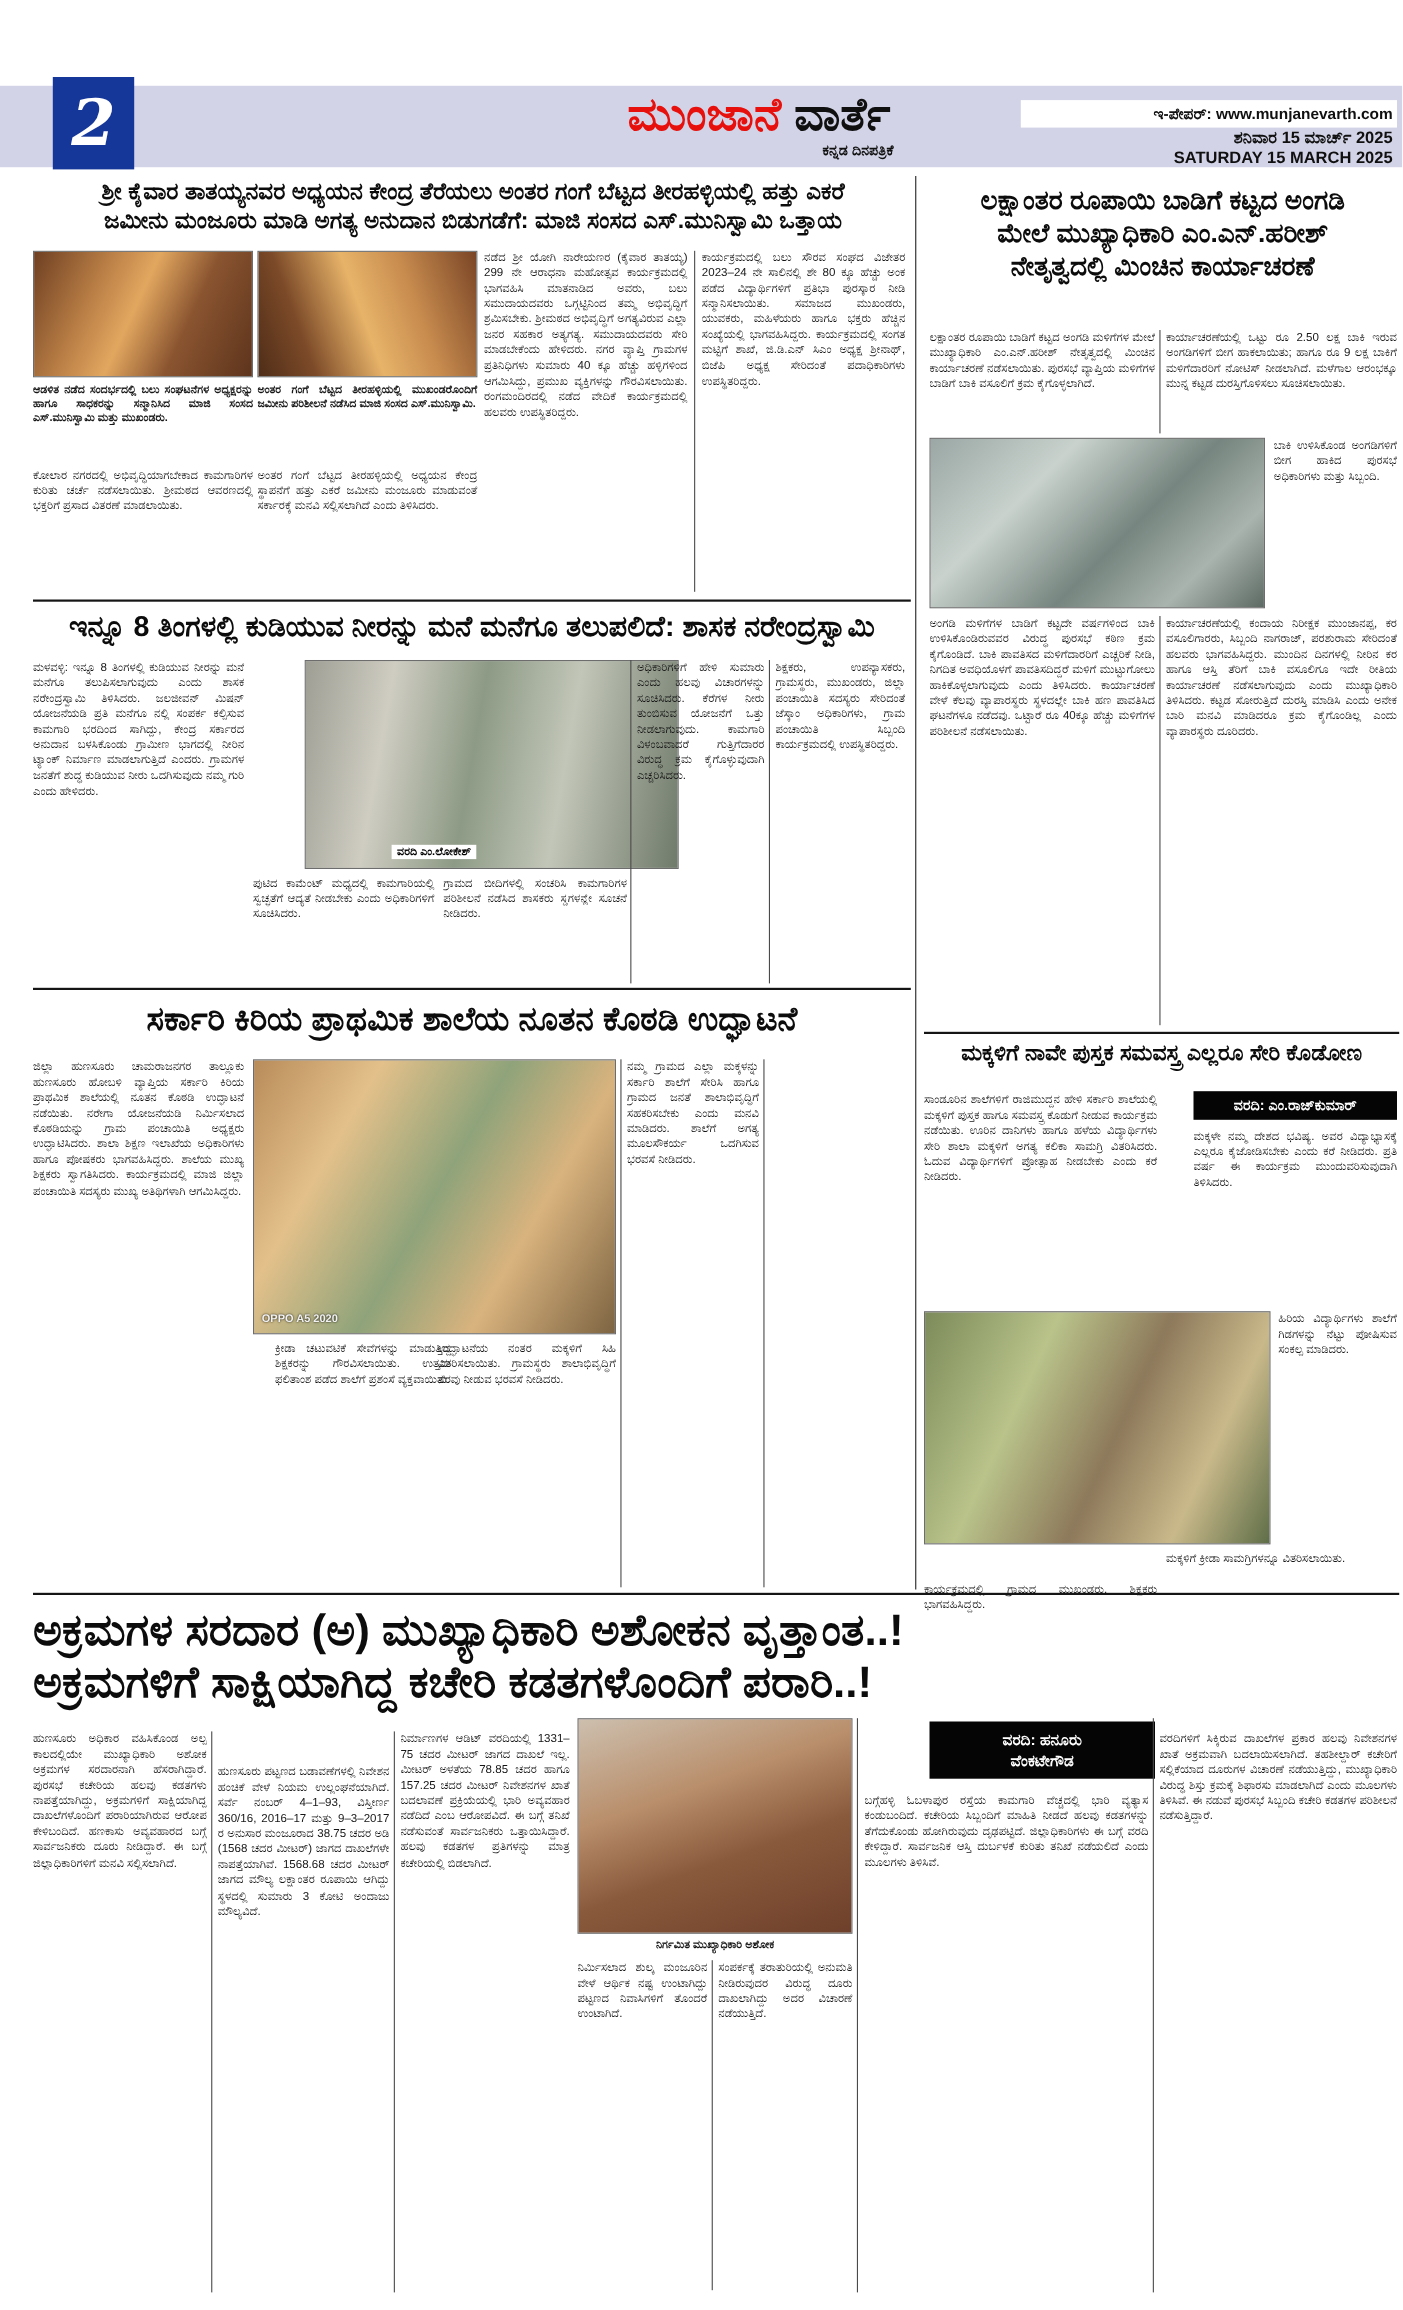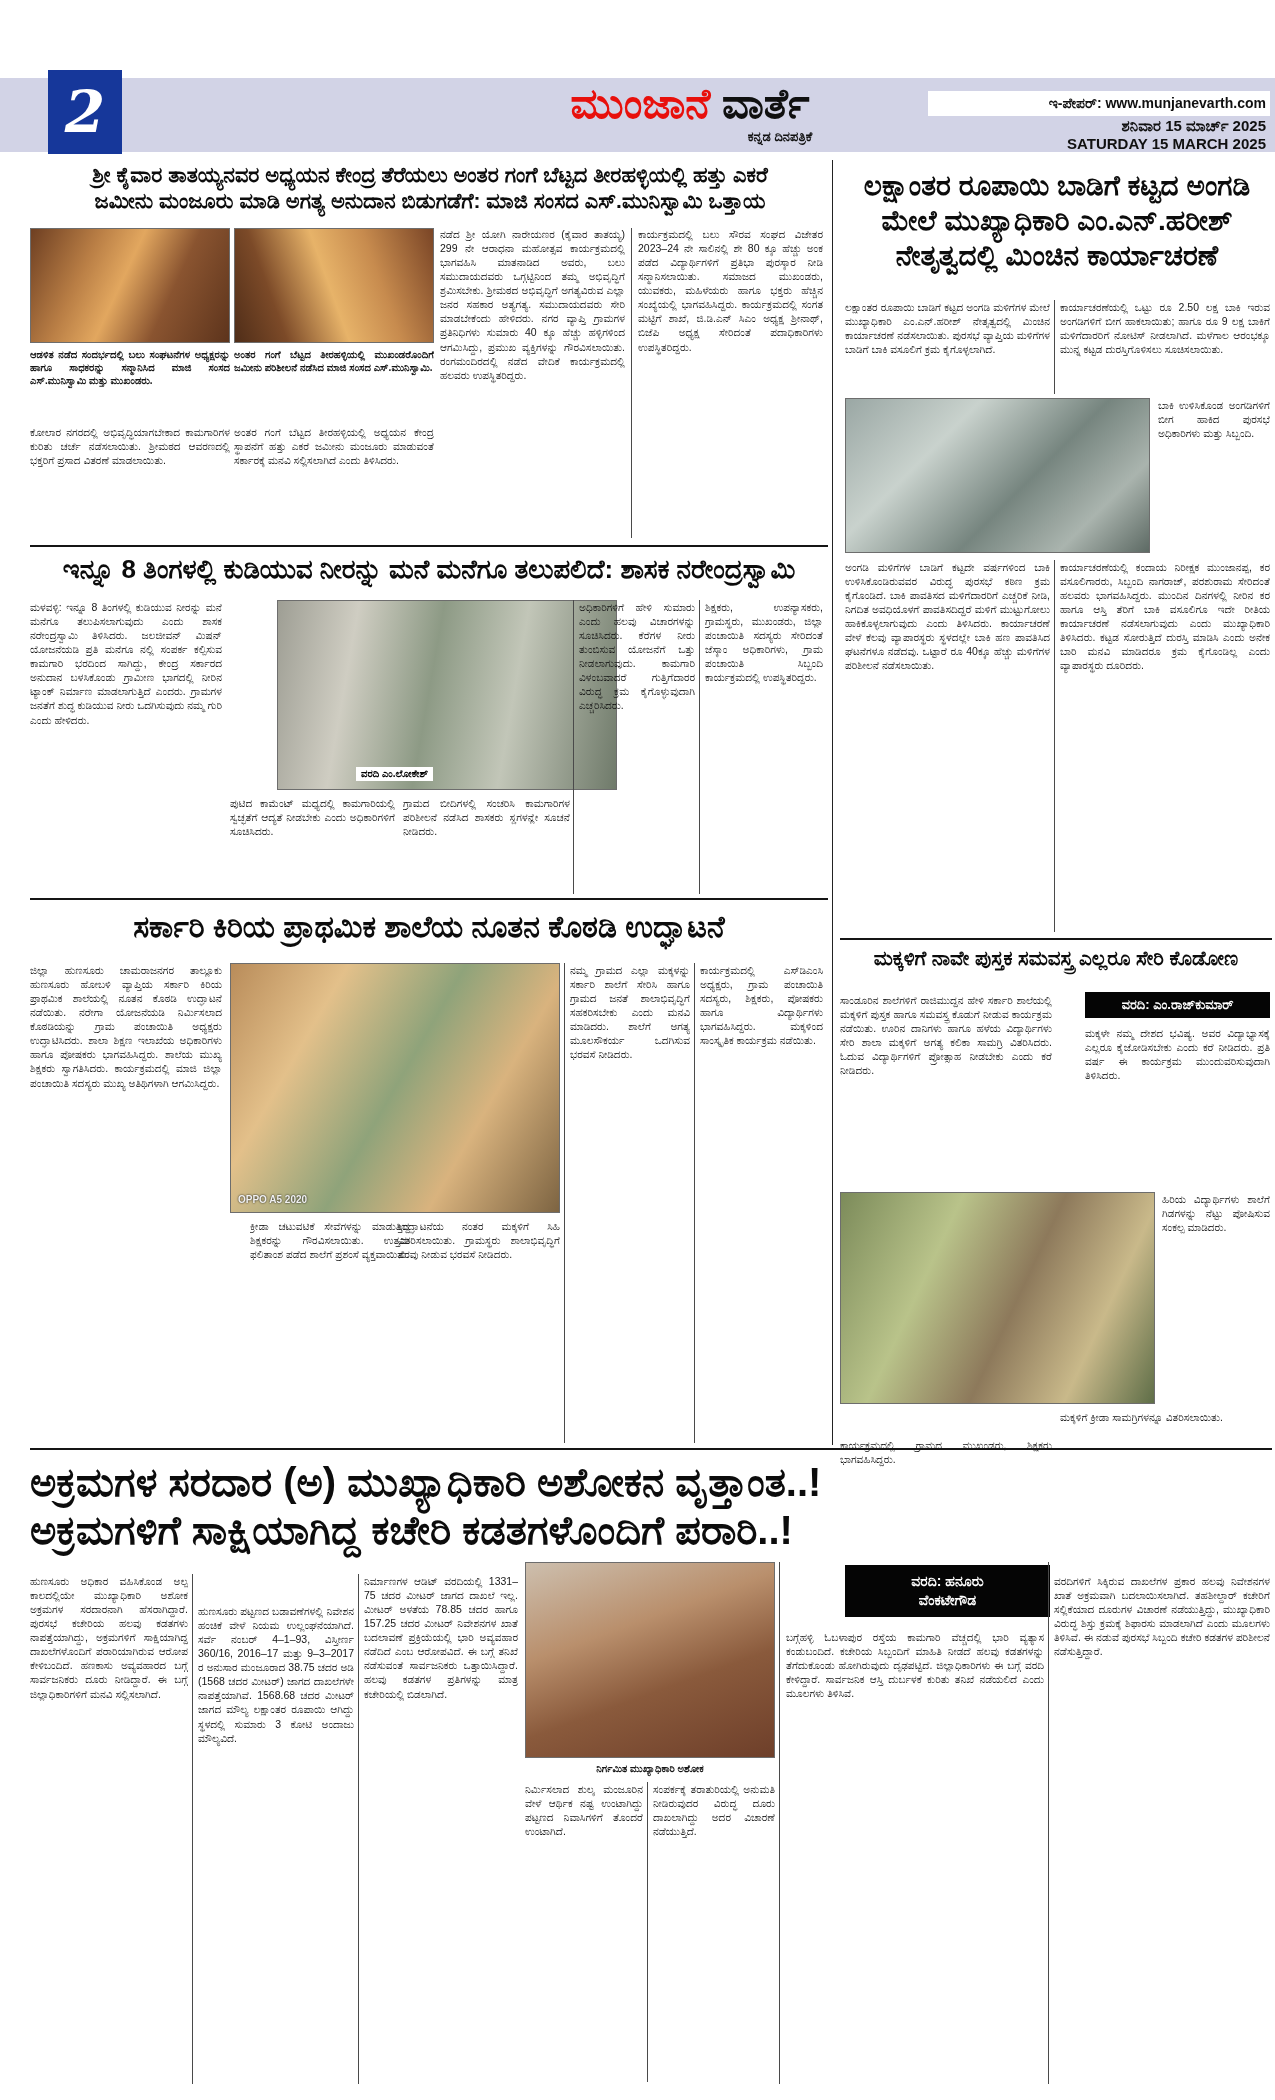--- a/index.html
+++ b/index.html
@@ -57,21 +57,21 @@
   <div class="body-text caption" style="left:30px;top:348px;width:200px;height:72px;">ಆಡಳಿತ ನಡೆದ ಸಂದರ್ಭದಲ್ಲಿ ಬಲು ಸಂಘಟನೆಗಳ ಅಧ್ಯಕ್ಷರನ್ನು ಹಾಗೂ ಸಾಧಕರನ್ನು ಸನ್ಮಾನಿಸಿದ ಮಾಜಿ ಸಂಸದ ಎಸ್.ಮುನಿಸ್ವಾಮಿ ಮತ್ತು ಮುಖಂಡರು.</div>
   <div class="body-text caption" style="left:234px;top:348px;width:200px;height:72px;">ಅಂತರ ಗಂಗೆ ಬೆಟ್ಟದ ತೀರಹಳ್ಳಿಯಲ್ಲಿ ಮುಖಂಡರೊಂದಿಗೆ ಜಮೀನು ಪರಿಶೀಲನೆ ನಡೆಸಿದ ಮಾಜಿ ಸಂಸದ ಎಸ್.ಮುನಿಸ್ವಾಮಿ.</div>
   <div class="body-text" style="left:30px;top:425px;width:200px;height:115px;">ಕೋಲಾರ ನಗರದಲ್ಲಿ ಅಭಿವೃದ್ಧಿಯಾಗಬೇಕಾದ ಕಾಮಗಾರಿಗಳ ಕುರಿತು ಚರ್ಚೆ ನಡೆಸಲಾಯಿತು. ಶ್ರೀಮಠದ ಆವರಣದಲ್ಲಿ ಭಕ್ತರಿಗೆ ಪ್ರಸಾದ ವಿತರಣೆ ಮಾಡಲಾಯಿತು.</div>
   <div class="body-text" style="left:234px;top:425px;width:200px;height:115px;">ಅಂತರ ಗಂಗೆ ಬೆಟ್ಟದ ತೀರಹಳ್ಳಿಯಲ್ಲಿ ಅಧ್ಯಯನ ಕೇಂದ್ರ ಸ್ಥಾಪನೆಗೆ ಹತ್ತು ಎಕರೆ ಜಮೀನು ಮಂಜೂರು ಮಾಡುವಂತೆ ಸರ್ಕಾರಕ್ಕೆ ಮನವಿ ಸಲ್ಲಿಸಲಾಗಿದೆ ಎಂದು ತಿಳಿಸಿದರು.</div>
   <div class="body-text" style="left:440px;top:227px;width:185px;height:313px;">ನಡೆದ ಶ್ರೀ ಯೋಗಿ ನಾರೇಯಣರ (ಕೈವಾರ ತಾತಯ್ಯ) 299 ನೇ ಆರಾಧನಾ ಮಹೋತ್ಸವ ಕಾರ್ಯಕ್ರಮದಲ್ಲಿ ಭಾಗವಹಿಸಿ ಮಾತನಾಡಿದ ಅವರು, ಬಲು ಸಮುದಾಯದವರು ಒಗ್ಗಟ್ಟಿನಿಂದ ತಮ್ಮ ಅಭಿವೃದ್ಧಿಗೆ ಶ್ರಮಿಸಬೇಕು. ಶ್ರೀಮಠದ ಅಭಿವೃದ್ಧಿಗೆ ಅಗತ್ಯವಿರುವ ಎಲ್ಲಾ ಜನರ ಸಹಕಾರ ಅತ್ಯಗತ್ಯ. ಸಮುದಾಯದವರು ಸೇರಿ ಮಾಡಬೇಕೆಂದು ಹೇಳಿದರು. ನಗರ ವ್ಯಾಪ್ತಿ ಗ್ರಾಮಗಳ ಪ್ರತಿನಿಧಿಗಳು ಸುಮಾರು 40 ಕ್ಕೂ ಹೆಚ್ಚು ಹಳ್ಳಿಗಳಿಂದ ಆಗಮಿಸಿದ್ದು, ಪ್ರಮುಖ ವ್ಯಕ್ತಿಗಳನ್ನು ಗೌರವಿಸಲಾಯಿತು. ರಂಗಮಂದಿರದಲ್ಲಿ ನಡೆದ ವೇದಿಕೆ ಕಾರ್ಯಕ್ರಮದಲ್ಲಿ ಹಲವರು ಉಪಸ್ಥಿತರಿದ್ದರು.</div>
   <div class="v-rule" style="left:631px;top:228px;height:310px;"></div>
   <div class="body-text" style="left:638px;top:227px;width:185px;height:313px;">ಕಾರ್ಯಕ್ರಮದಲ್ಲಿ ಬಲು ಸೌರವ ಸಂಘದ ವಿಜೇತರ 2023–24 ನೇ ಸಾಲಿನಲ್ಲಿ ಶೇ 80 ಕ್ಕೂ ಹೆಚ್ಚು ಅಂಕ ಪಡೆದ ವಿದ್ಯಾರ್ಥಿಗಳಿಗೆ ಪ್ರತಿಭಾ ಪುರಸ್ಕಾರ ನೀಡಿ ಸನ್ಮಾನಿಸಲಾಯಿತು. ಸಮಾಜದ ಮುಖಂಡರು, ಯುವಕರು, ಮಹಿಳೆಯರು ಹಾಗೂ ಭಕ್ತರು ಹೆಚ್ಚಿನ ಸಂಖ್ಯೆಯಲ್ಲಿ ಭಾಗವಹಿಸಿದ್ದರು. ಕಾರ್ಯಕ್ರಮದಲ್ಲಿ ಸಂಗತ ಮಟ್ಟಿಗೆ ಶಾಖೆ, ಜಿ.ಡಿ.ಎನ್ ಸಿಎಂ ಅಧ್ಯಕ್ಷ ಶ್ರೀನಾಥ್, ಬಿಜೆಪಿ ಅಧ್ಯಕ್ಷ ಸೇರಿದಂತೆ ಪದಾಧಿಕಾರಿಗಳು ಉಪಸ್ಥಿತರಿದ್ದರು.</div>
 
   <div class="v-rule" style="left:832px;top:160px;height:1285px;background:#222;"></div>
 
-  <div class="headline" style="left:843px;top:168px;width:428px;font-size:28px;">
+  <div class="headline" style="left:843px;top:168px;width:428px;font-size:24px;">
     <div>ಲಕ್ಷಾಂತರ ರೂಪಾಯಿ ಬಾಡಿಗೆ ಕಟ್ಟದ ಅಂಗಡಿ</div>
     <div>ಮೇಲೆ ಮುಖ್ಯಾಧಿಕಾರಿ ಎಂ.ಎನ್.ಹರೀಶ್</div>
     <div>ನೇತೃತ್ವದಲ್ಲಿ ಮಿಂಚಿನ ಕಾರ್ಯಾಚರಣೆ</div>
   </div>
   <div class="body-text" style="left:845px;top:300px;width:205px;height:94px;">ಲಕ್ಷಾಂತರ ರೂಪಾಯಿ ಬಾಡಿಗೆ ಕಟ್ಟದ ಅಂಗಡಿ ಮಳಿಗೆಗಳ ಮೇಲೆ ಮುಖ್ಯಾಧಿಕಾರಿ ಎಂ.ಎನ್.ಹರೀಶ್ ನೇತೃತ್ವದಲ್ಲಿ ಮಿಂಚಿನ ಕಾರ್ಯಾಚರಣೆ ನಡೆಸಲಾಯಿತು. ಪುರಸಭೆ ವ್ಯಾಪ್ತಿಯ ಮಳಿಗೆಗಳ ಬಾಡಿಗೆ ಬಾಕಿ ವಸೂಲಿಗೆ ಕ್ರಮ ಕೈಗೊಳ್ಳಲಾಗಿದೆ.</div>
   <div class="v-rule" style="left:1054px;top:300px;height:94px;"></div>
   <div class="body-text" style="left:1060px;top:300px;width:210px;height:94px;">ಕಾರ್ಯಾಚರಣೆಯಲ್ಲಿ ಒಟ್ಟು ರೂ 2.50 ಲಕ್ಷ ಬಾಕಿ ಇರುವ ಅಂಗಡಿಗಳಿಗೆ ಬೀಗ ಹಾಕಲಾಯಿತು; ಹಾಗೂ ರೂ 9 ಲಕ್ಷ ಬಾಕಿಗೆ ಮಳಿಗೆದಾರರಿಗೆ ನೋಟಿಸ್ ನೀಡಲಾಗಿದೆ. ಮಳೆಗಾಲ ಆರಂಭಕ್ಕೂ ಮುನ್ನ ಕಟ್ಟಡ ದುರಸ್ತಿಗೊಳಿಸಲು ಸೂಚಿಸಲಾಯಿತು.</div>
   <div class="photo ph-shop" style="left:845px;top:398px;width:305px;height:155px;"></div>
   <div class="body-text" style="left:1158px;top:398px;width:112px;height:155px;">ಬಾಕಿ ಉಳಿಸಿಕೊಂಡ ಅಂಗಡಿಗಳಿಗೆ ಬೀಗ ಹಾಕಿದ ಪುರಸಭೆ ಅಧಿಕಾರಿಗಳು ಮತ್ತು ಸಿಬ್ಬಂದಿ.</div>
   <div class="body-text" style="left:845px;top:560px;width:205px;height:372px;">ಅಂಗಡಿ ಮಳಿಗೆಗಳ ಬಾಡಿಗೆ ಕಟ್ಟದೇ ವರ್ಷಗಳಿಂದ ಬಾಕಿ ಉಳಿಸಿಕೊಂಡಿರುವವರ ವಿರುದ್ಧ ಪುರಸಭೆ ಕಠಿಣ ಕ್ರಮ ಕೈಗೊಂಡಿದೆ. ಬಾಕಿ ಪಾವತಿಸದ ಮಳಿಗೆದಾರರಿಗೆ ಎಚ್ಚರಿಕೆ ನೀಡಿ, ನಿಗದಿತ ಅವಧಿಯೊಳಗೆ ಪಾವತಿಸದಿದ್ದರೆ ಮಳಿಗೆ ಮುಟ್ಟುಗೋಲು ಹಾಕಿಕೊಳ್ಳಲಾಗುವುದು ಎಂದು ತಿಳಿಸಿದರು. ಕಾರ್ಯಾಚರಣೆ ವೇಳೆ ಕೆಲವು ವ್ಯಾಪಾರಸ್ಥರು ಸ್ಥಳದಲ್ಲೇ ಬಾಕಿ ಹಣ ಪಾವತಿಸಿದ ಘಟನೆಗಳೂ ನಡೆದವು. ಒಟ್ಟಾರೆ ರೂ 40ಕ್ಕೂ ಹೆಚ್ಚು ಮಳಿಗೆಗಳ ಪರಿಶೀಲನೆ ನಡೆಸಲಾಯಿತು.</div>
@@ -95,21 +95,20 @@
   <div class="headline" style="left:30px;top:908px;width:798px;font-size:30px;">ಸರ್ಕಾರಿ ಕಿರಿಯ ಪ್ರಾಥಮಿಕ ಶಾಲೆಯ ನೂತನ ಕೊಠಡಿ ಉದ್ಘಾಟನೆ</div>
   <div class="body-text" style="left:30px;top:963px;width:192px;height:480px;">ಜಿಲ್ಲಾ ಹುಣಸೂರು ಚಾಮರಾಜನಗರ ತಾಲ್ಲೂಕು ಹುಣಸೂರು ಹೋಬಳಿ ವ್ಯಾಪ್ತಿಯ ಸರ್ಕಾರಿ ಕಿರಿಯ ಪ್ರಾಥಮಿಕ ಶಾಲೆಯಲ್ಲಿ ನೂತನ ಕೊಠಡಿ ಉದ್ಘಾಟನೆ ನಡೆಯಿತು. ನರೇಗಾ ಯೋಜನೆಯಡಿ ನಿರ್ಮಿಸಲಾದ ಕೊಠಡಿಯನ್ನು ಗ್ರಾಮ ಪಂಚಾಯಿತಿ ಅಧ್ಯಕ್ಷರು ಉದ್ಘಾಟಿಸಿದರು. ಶಾಲಾ ಶಿಕ್ಷಣ ಇಲಾಖೆಯ ಅಧಿಕಾರಿಗಳು ಹಾಗೂ ಪೋಷಕರು ಭಾಗವಹಿಸಿದ್ದರು. ಶಾಲೆಯ ಮುಖ್ಯ ಶಿಕ್ಷಕರು ಸ್ವಾಗತಿಸಿದರು. ಕಾರ್ಯಕ್ರಮದಲ್ಲಿ ಮಾಜಿ ಜಿಲ್ಲಾ ಪಂಚಾಯಿತಿ ಸದಸ್ಯರು ಮುಖ್ಯ ಅತಿಥಿಗಳಾಗಿ ಆಗಮಿಸಿದ್ದರು.</div>
   <div class="photo ph-school" style="left:230px;top:963px;width:330px;height:250px;">
     <div class="wm">OPPO A5 2020</div>
   </div>
   <div class="body-text" style="left:230px;top:1219px;width:160px;height:224px;margin-left:20px;">ಕ್ರೀಡಾ ಚಟುವಟಿಕೆ ಸೇವೆಗಳನ್ನು ಮಾಡುತ್ತಿದ್ದ ಶಿಕ್ಷಕರನ್ನು ಗೌರವಿಸಲಾಯಿತು. ಉತ್ತಮ ಫಲಿತಾಂಶ ಪಡೆದ ಶಾಲೆಗೆ ಪ್ರಶಂಸೆ ವ್ಯಕ್ತವಾಯಿತು.</div>
   <div class="body-text" style="left:398px;top:1219px;width:162px;height:224px;">ಉದ್ಘಾಟನೆಯ ನಂತರ ಮಕ್ಕಳಿಗೆ ಸಿಹಿ ವಿತರಿಸಲಾಯಿತು. ಗ್ರಾಮಸ್ಥರು ಶಾಲಾಭಿವೃದ್ಧಿಗೆ ನೆರವು ನೀಡುವ ಭರವಸೆ ನೀಡಿದರು.</div>
   <div class="v-rule" style="left:564px;top:963px;height:480px;"></div>
   <div class="body-text" style="left:570px;top:963px;width:120px;height:480px;">ನಮ್ಮ ಗ್ರಾಮದ ಎಲ್ಲಾ ಮಕ್ಕಳನ್ನು ಸರ್ಕಾರಿ ಶಾಲೆಗೆ ಸೇರಿಸಿ ಹಾಗೂ ಗ್ರಾಮದ ಜನತೆ ಶಾಲಾಭಿವೃದ್ಧಿಗೆ ಸಹಕರಿಸಬೇಕು ಎಂದು ಮನವಿ ಮಾಡಿದರು. ಶಾಲೆಗೆ ಅಗತ್ಯ ಮೂಲಸೌಕರ್ಯ ಒದಗಿಸುವ ಭರವಸೆ ನೀಡಿದರು.</div>
   <div class="v-rule" style="left:694px;top:963px;height:480px;"></div>
-  <div class="body-text" style="left:700px;top:963px;width:123px;height:480px;">ಕಾರ್ಯಕ್ರಮದಲ್ಲಿ ಎಸ್‌ಡಿಎಂಸಿ ಅಧ್ಯಕ್ಷರು, ಗ್ರಾಮ ಪಂಚಾಯಿತಿ ಸದಸ್ಯರು, ಶಿಕ್ಷಕರು, ಪೋಷಕರು ಹಾಗೂ ವಿದ್ಯಾರ್ಥಿಗಳು ಭಾಗವಹಿಸಿದ್ದರು. ಮಕ್ಕಳಿಂದ ಸಾಂಸ್ಕೃತಿಕ ಕಾರ್ಯಕ್ರಮ ನಡೆಯಿತು.</div>
 
   <div class="h-rule" style="left:840px;top:938px;width:432px;"></div>
   <div class="headline" style="left:840px;top:946px;width:432px;font-size:20px;">ಮಕ್ಕಳಿಗೆ ನಾವೇ ಪುಸ್ತಕ ಸಮವಸ್ತ್ರ ಎಲ್ಲರೂ ಸೇರಿ ಕೊಡೋಣ</div>
   <div class="repbox" style="left:1085px;top:992px;width:185px;height:26px;font-size:13px;">ವರದಿ: ಎಂ.ರಾಜ್‌ಕುಮಾರ್</div>
   <div class="body-text" style="left:840px;top:993px;width:212px;height:194px;">ಸಾಂಡೂರಿನ ಶಾಲೆಗಳಿಗೆ ರಾಜಿಮುದ್ದನ ಹೇಳಿ ಸರ್ಕಾರಿ ಶಾಲೆಯಲ್ಲಿ ಮಕ್ಕಳಿಗೆ ಪುಸ್ತಕ ಹಾಗೂ ಸಮವಸ್ತ್ರ ಕೊಡುಗೆ ನೀಡುವ ಕಾರ್ಯಕ್ರಮ ನಡೆಯಿತು. ಊರಿನ ದಾನಿಗಳು ಹಾಗೂ ಹಳೆಯ ವಿದ್ಯಾರ್ಥಿಗಳು ಸೇರಿ ಶಾಲಾ ಮಕ್ಕಳಿಗೆ ಅಗತ್ಯ ಕಲಿಕಾ ಸಾಮಗ್ರಿ ವಿತರಿಸಿದರು. ಓದುವ ವಿದ್ಯಾರ್ಥಿಗಳಿಗೆ ಪ್ರೋತ್ಸಾಹ ನೀಡಬೇಕು ಎಂದು ಕರೆ ನೀಡಿದರು.</div>
   <div class="body-text" style="left:1085px;top:1026px;width:185px;height:160px;">ಮಕ್ಕಳೇ ನಮ್ಮ ದೇಶದ ಭವಿಷ್ಯ. ಅವರ ವಿದ್ಯಾಭ್ಯಾಸಕ್ಕೆ ಎಲ್ಲರೂ ಕೈಜೋಡಿಸಬೇಕು ಎಂದು ಕರೆ ನೀಡಿದರು. ಪ್ರತಿ ವರ್ಷ ಈ ಕಾರ್ಯಕ್ರಮ ಮುಂದುವರಿಸುವುದಾಗಿ ತಿಳಿಸಿದರು.</div>
   <div class="photo ph-class" style="left:840px;top:1192px;width:315px;height:212px;"></div>
   <div class="body-text" style="left:1162px;top:1192px;width:108px;height:212px;">ಹಿರಿಯ ವಿದ್ಯಾರ್ಥಿಗಳು ಶಾಲೆಗೆ ಗಿಡಗಳನ್ನು ನೆಟ್ಟು ಪೋಷಿಸುವ ಸಂಕಲ್ಪ ಮಾಡಿದರು.</div>
   <div class="body-text" style="left:840px;top:1410px;width:212px;height:34px;margin-top:28px;">ಕಾರ್ಯಕ್ರಮದಲ್ಲಿ ಗ್ರಾಮದ ಮುಖಂಡರು, ಶಿಕ್ಷಕರು ಭಾಗವಹಿಸಿದ್ದರು.</div>
   <div class="body-text" style="left:1060px;top:1410px;width:210px;height:34px;">ಮಕ್ಕಳಿಗೆ ಕ್ರೀಡಾ ಸಾಮಗ್ರಿಗಳನ್ನೂ ವಿತರಿಸಲಾಯಿತು.</div>

